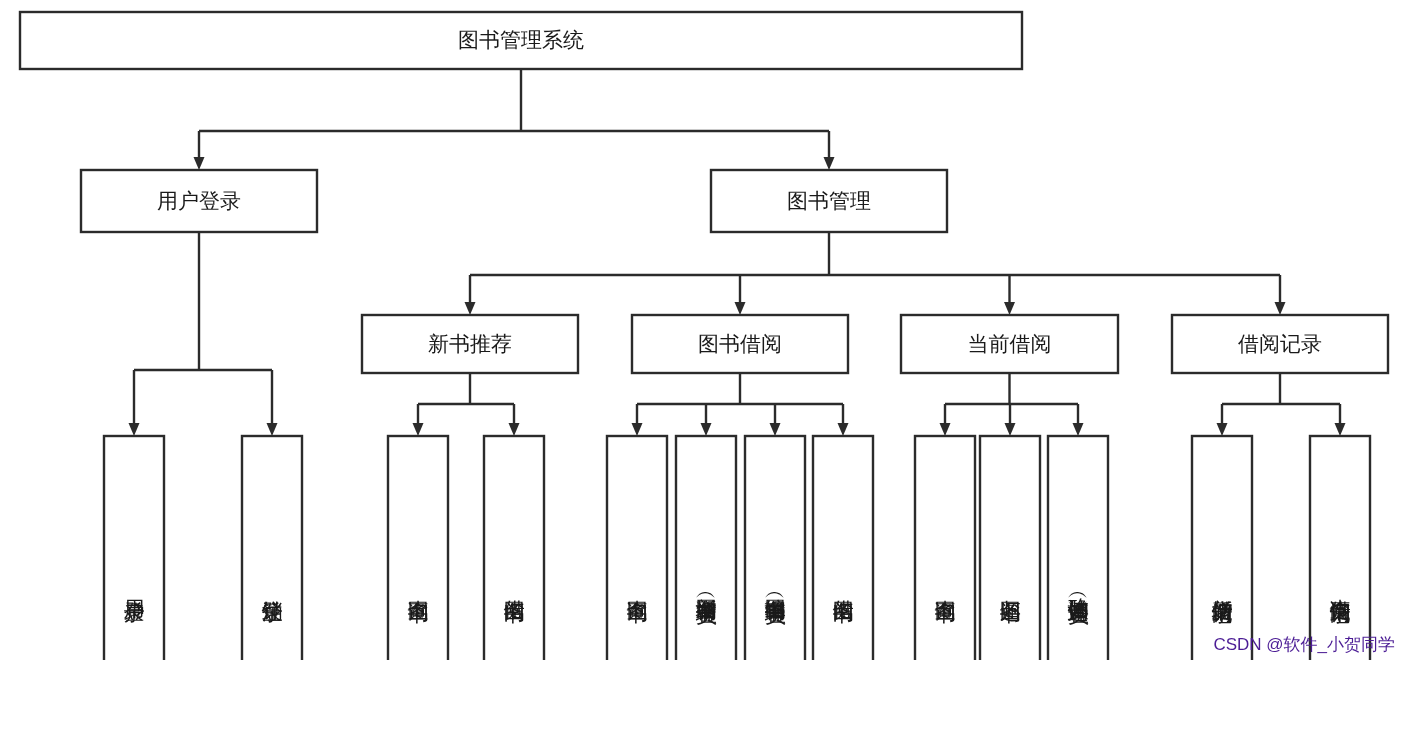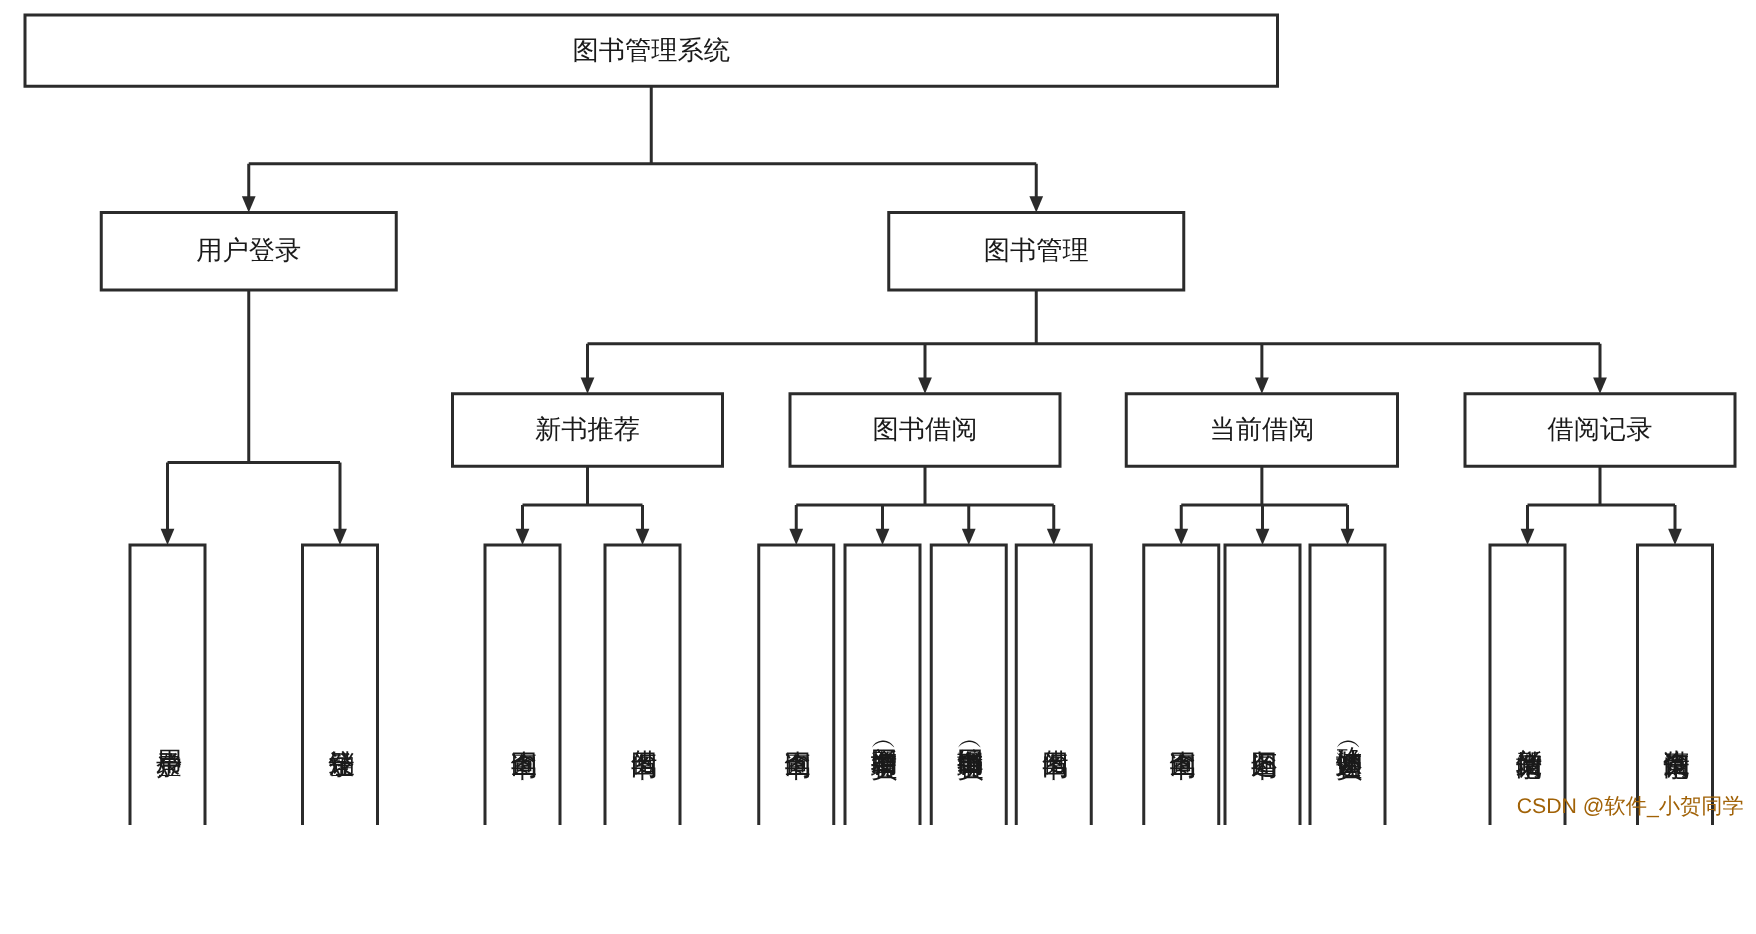--- a/index.html
+++ b/index.html
@@ -62,21 +62,21 @@
     justify-content: center;
     white-space: nowrap;
     pointer-events: none;
   }
   .watermark {
     position: absolute;
     right: 10px;
     bottom: 4px;
     font-family: "Liberation Sans", "DejaVu Sans", sans-serif;
     font-size: 17px;
-    color: #a16207;
+    color: #4c1d95;
     white-space: nowrap;
     user-select: none;
   }
 </style>
 </head>
 <body>
 
 <div id="diagram-root">
 
   <svg class="flow" viewBox="0 0 1405 747">

